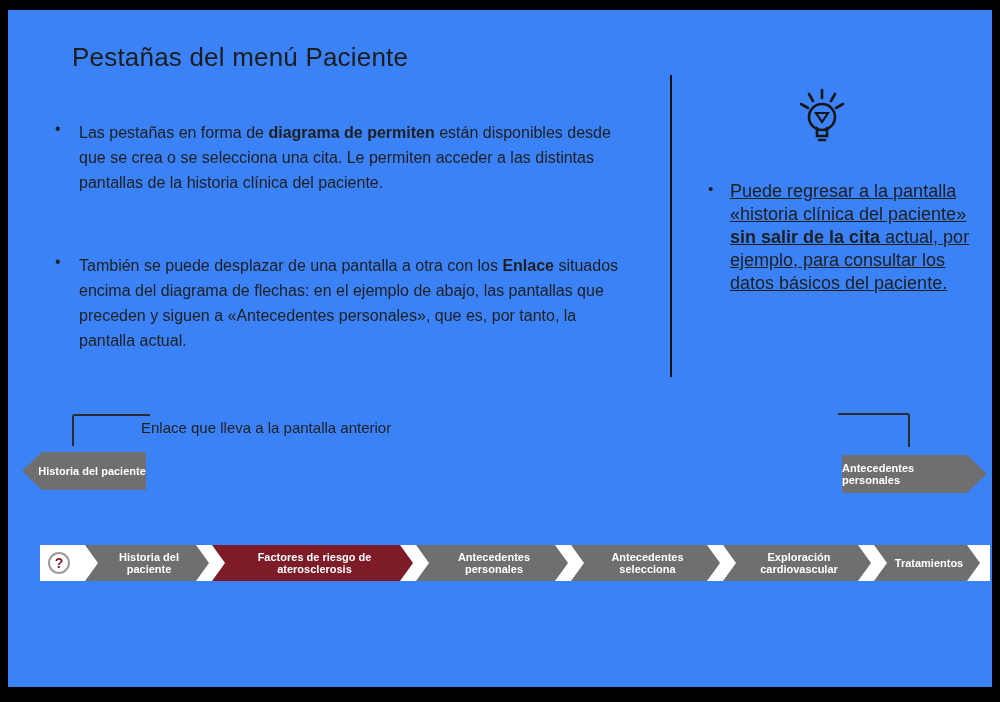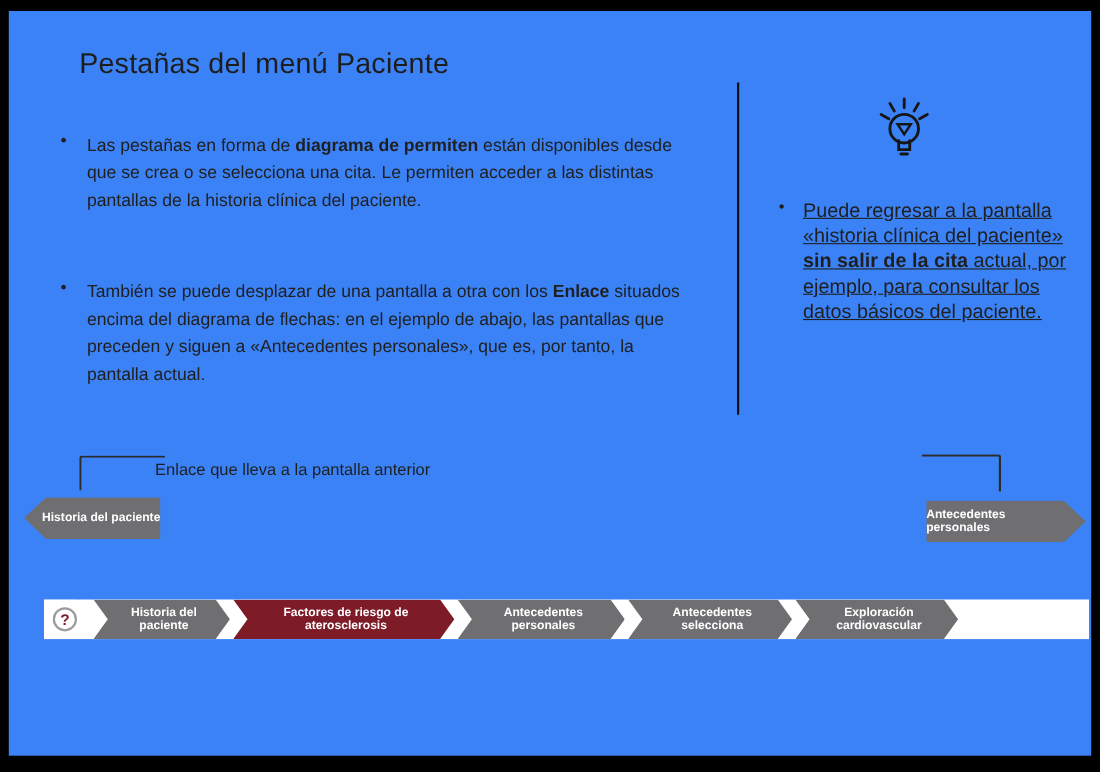--- a/index.html
+++ b/index.html
@@ -128,15 +128,18 @@
     </div>
     <div class="tab w3">
       <span>Antecedentes personales</span>
     </div>
     <div class="tab w4">
       <span>Antecedentes selecciona</span>
     </div>
     <div class="tab w5">
       <span>Exploración cardiovascular</span>
     </div>
+    <div class="tab w6">
+      <span>Tratamientos</span>
+    </div>
   </div>
 
 </div>
 
 </body></html>

